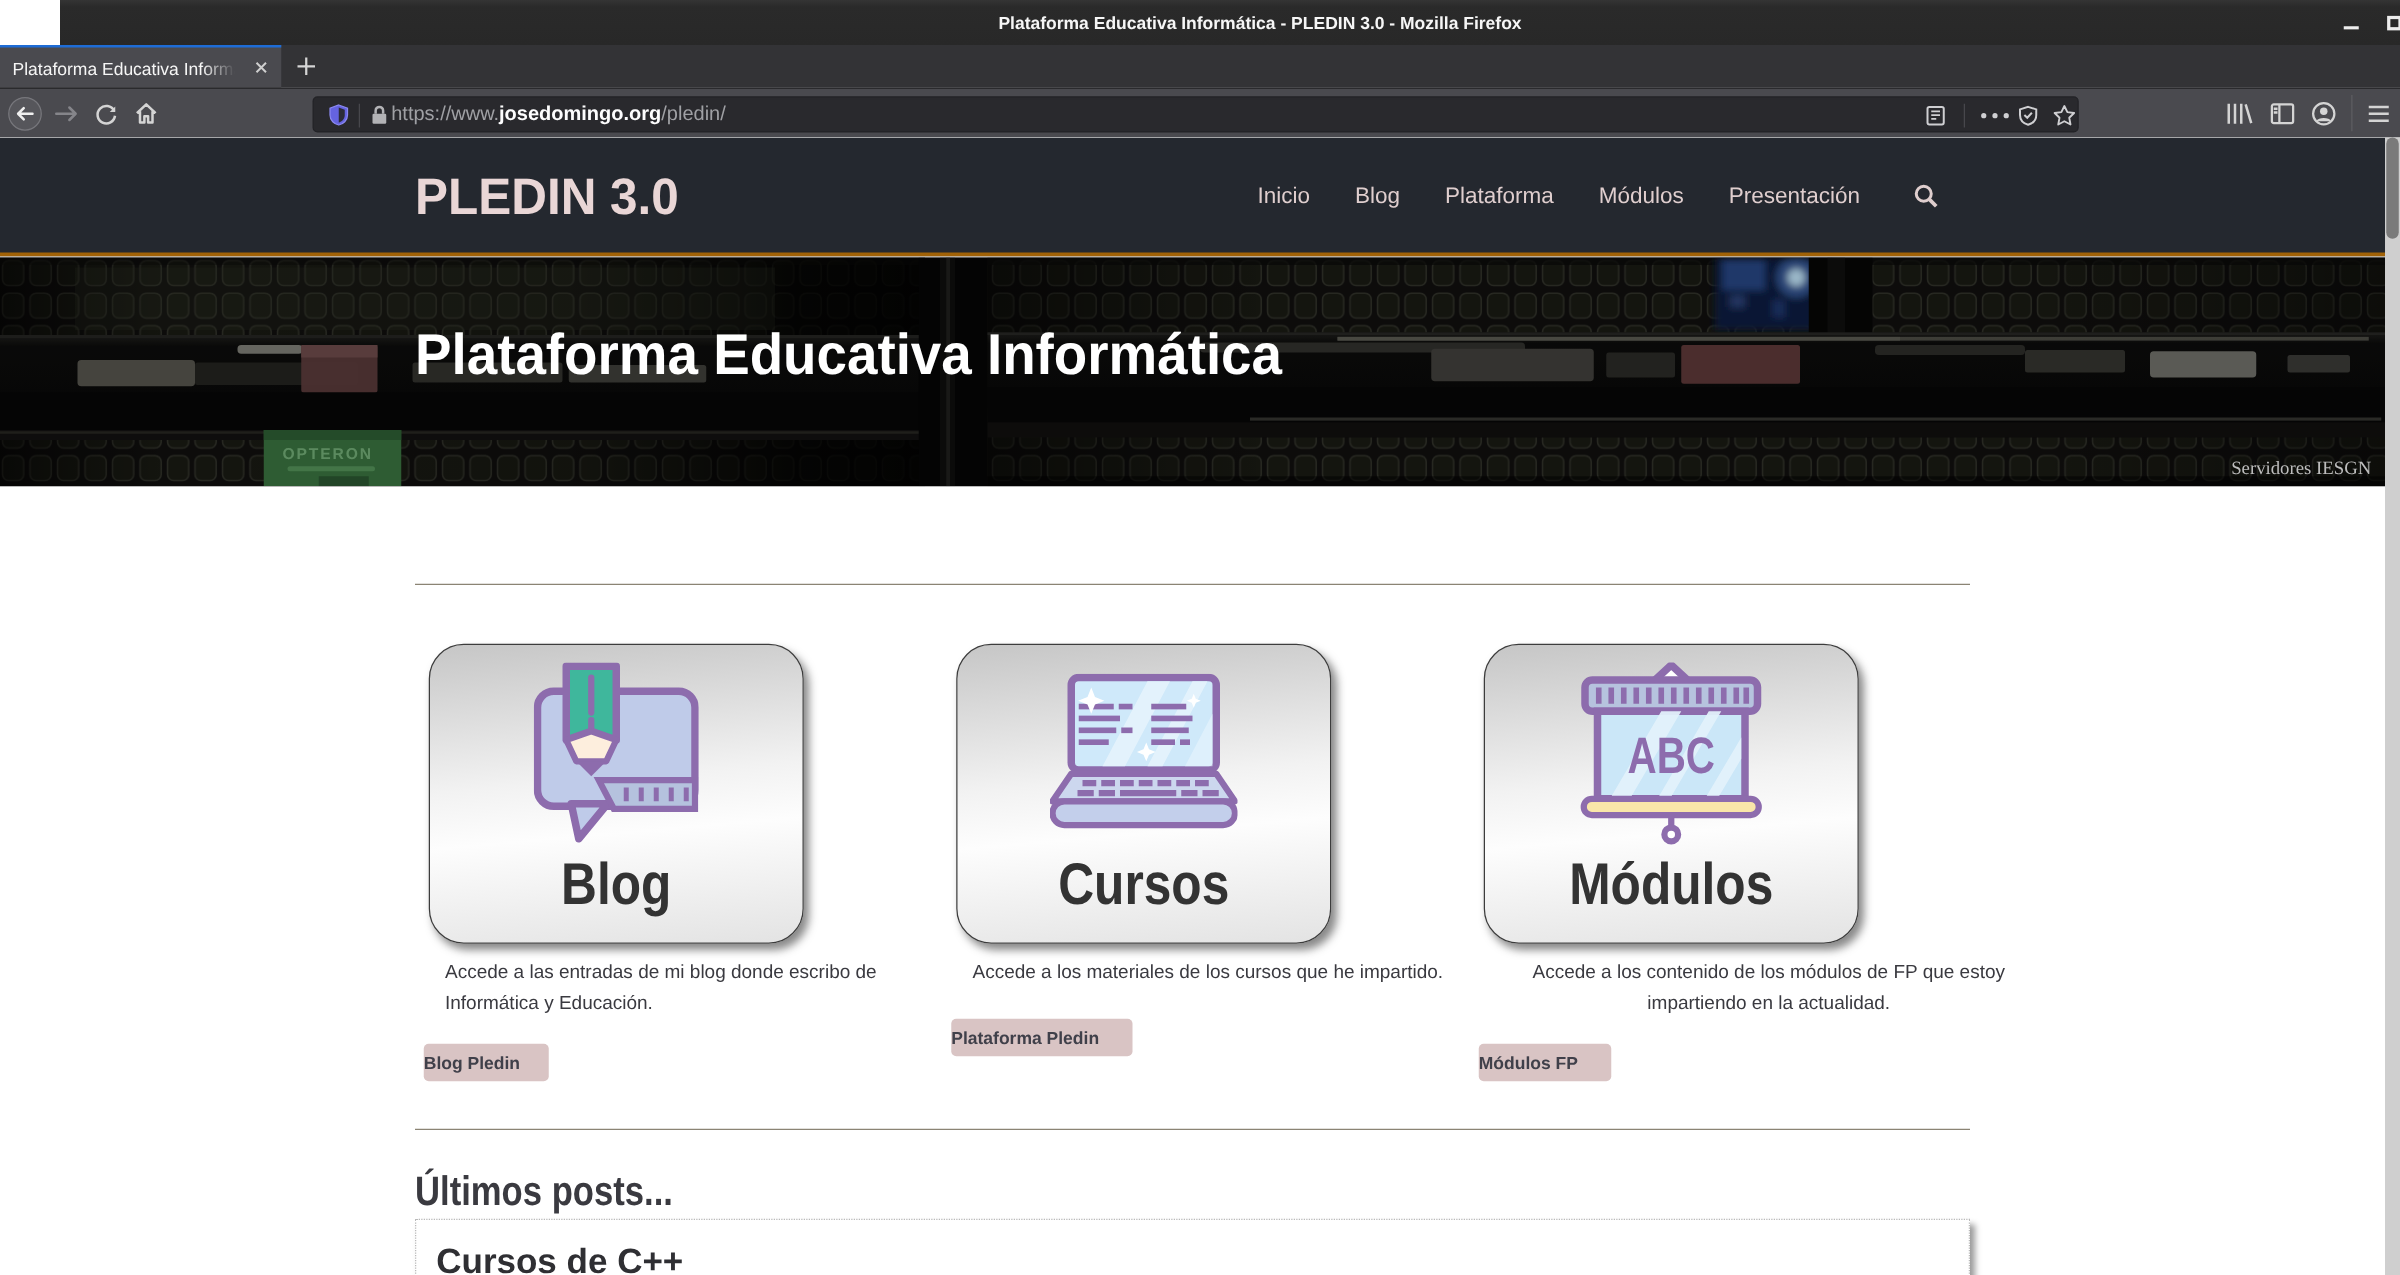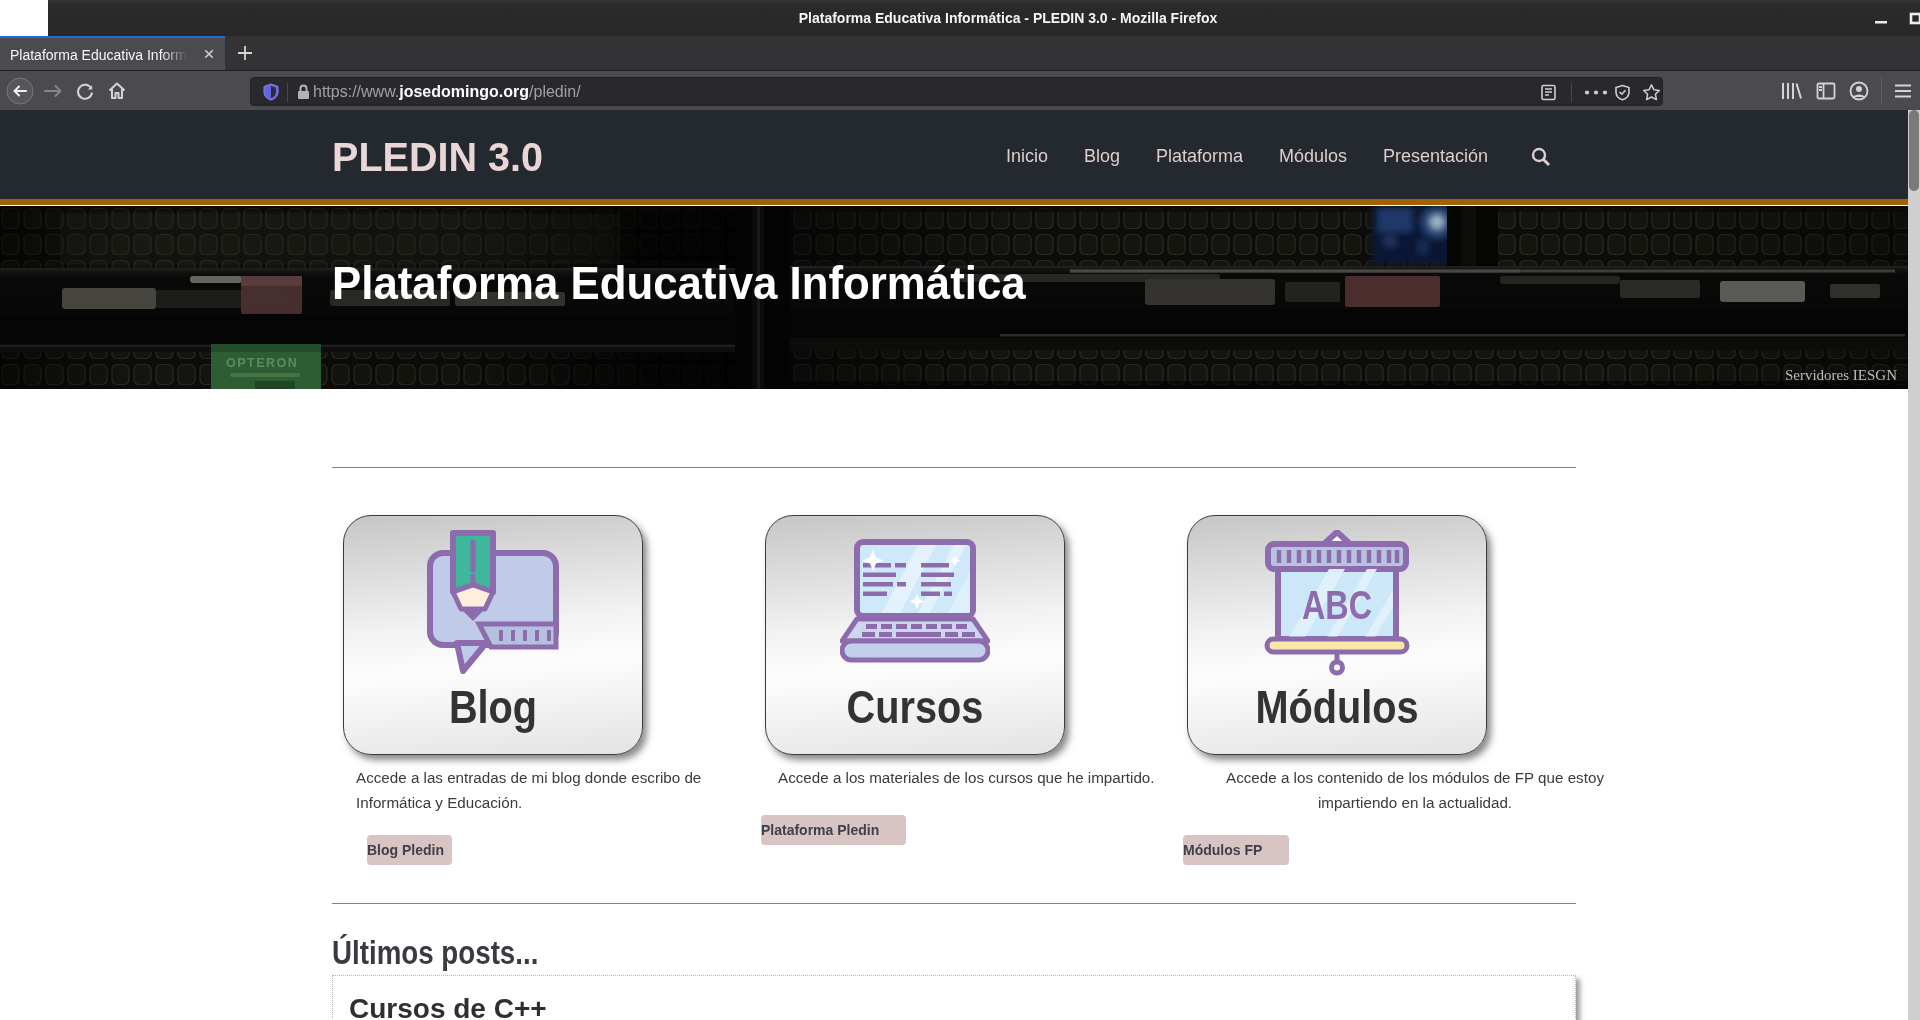--- a/index.html
+++ b/index.html
@@ -31,21 +31,21 @@
     background:#4a4a4f; border-top:1px solid #202023; }
   #urlbar { position:absolute; left:250px; top:6px; width:1413px; height:29px;
     background:#29292d; border-radius:4px; border:1px solid #222226;
     color:#9fa0a4; font-size:16px; }
   #urlbar .host { color:#fdfdfe;font-weight:bold; }
 
   
   #site { position:absolute; left:0; top:110px; width:1908px; height:910px;
     background:#fff; overflow:hidden; }
   #siteheader { position:absolute; left:0; top:0; width:1908px; height:95px;
-    background:#24282f; border-bottom:6px solid #a16207; }
+    background:#24282f; border-bottom:3px solid #a16207; }
   #logo { position:absolute; left:332px; top:24px; font-size:41px; font-weight:bold;
     color:#e9d6d6; transform:scaleX(.965); transform-origin:left; }
   #nav { position:absolute; top:36px; right:0; left:0; height:24px;
     font-size:18px; color:#dfcece; }
   #nav span { position:absolute; top:0; }
 
   #hero { position:absolute; left:0; top:96px; width:1908px; height:183px;
     overflow:hidden; background:#060606; }
   #hero h1 { position:absolute; left:332px; top:50px; font-size:46px;
     font-weight:bold; color:#fff; transform:scaleX(.952); transform-origin:left; }
@@ -395,21 +395,21 @@
       <path d="M73 122 V131" stroke="#8d6cad" stroke-width="5"></path>
       <circle cx="73" cy="137.5" r="5.5" fill="#fff" stroke="#8d6cad" stroke-width="5"></circle>
     </svg>
     <div class="ttl">Módulos</div>
   </div>
 
   <div class="desc" style="left:337px; top:655px;">Accede a las entradas de mi blog donde escribo de<br>Informática y Educación.</div>
   <div class="desc" style="left:759px; top:655px;">Accede a los materiales de los cursos que he impartido.</div>
   <div class="desc" style="left:1181px; top:655px;text-align:center;">Accede a los contenido de los módulos de FP que estoy<br>impartiendo en la actualidad.</div>
 
-  <div class="btn" style="left:339px; top:725px; width:85px;margin-left:28px;">Blog Pledin</div>
+  <div class="btn" style="left:339px; top:725px; width:100px;">Blog Pledin</div>
   <div class="btn" style="left:761px; top:705px; width:145px;">Plataforma Pledin</div>
   <div class="btn" style="left:1183px; top:725px; width:106px;">Módulos FP</div>
 
   <div class="hr" style="top:793px;"></div>
   <div id="posts-h">Últimos posts...</div>
   <div id="postcard">
     <h3>Cursos de C++</h3>
   </div>
 </div>
 

